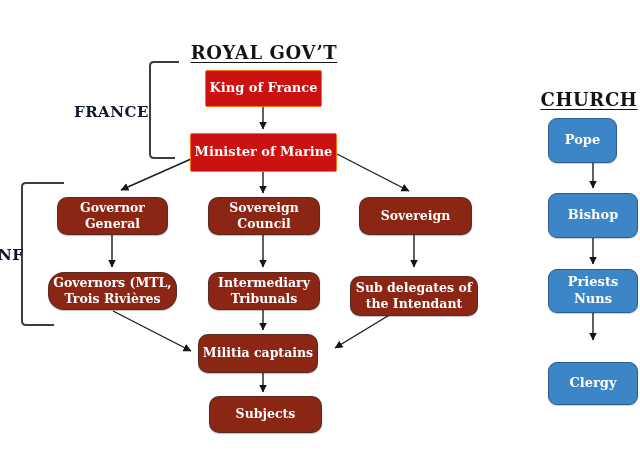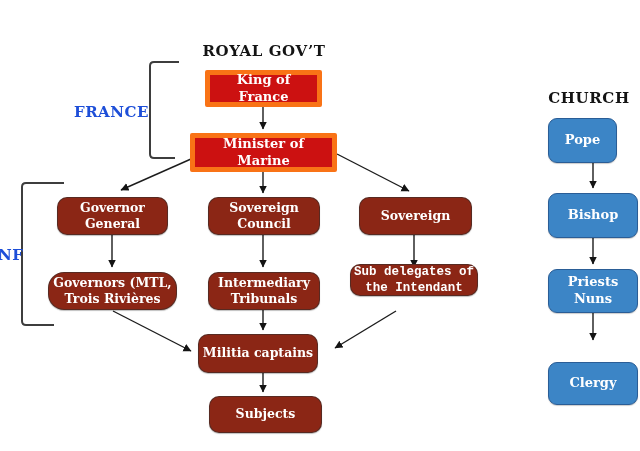--- a/index.html
+++ b/index.html
@@ -6,37 +6,37 @@
   #stage{
     position:relative;width:640px;height:451px;background:#ffffff;overflow:hidden;
     font-family:"DejaVu Serif","Liberation Serif",serif;
   }
   .node{
     position:absolute;display:flex;align-items:center;justify-content:center;
     text-align:center;color:#ffffff;font-weight:bold;white-space:pre-line;
     line-height:1.3;box-sizing:border-box;
   }
   .royal{
-    background:#cc1111;border:5px solid #f97316;border-radius:2px;font-size:13px;
+    background:#cc1111;border:1px solid #f97316;border-radius:2px;font-size:13px;
   }
   .colonial{
     background:#8b2615;border:1.5px solid rgba(45,45,45,0.55);border-radius:10px;
     font-size:12.5px;box-shadow:0 1px 1px rgba(0,0,0,0.25);
   }
   .church{
     background:#3c85c6;border:1.5px solid #2a5d96;border-radius:9px;font-size:13px;
     box-shadow:0 1px 1px rgba(0,0,0,0.2);
   }
   .heading{
-    position:absolute;font-weight:bold;color:#141414;font-size:15px;
-    letter-spacing:0.6px;text-underline-offset:3px;
+    position:absolute;font-weight:bold;color:#141414;font-size:18px;
+    letter-spacing:0.6px;text-decoration:underline;text-underline-offset:3px;
     transform:translateX(-50%);white-space:nowrap;
   }
   .side-label{
-    position:absolute;font-weight:bold;color:#1d4ed8;font-size:15px;
+    position:absolute;font-weight:bold;color:#0f172a;font-size:15px;
     letter-spacing:0.5px;white-space:nowrap;
   }
   svg.lines{position:absolute;left:0;top:0;pointer-events:none;}
 </style>
 </head>
 <body>
 
 <div id="stage">
 
   <svg class="lines" width="640" height="451" viewBox="0 0 640 451">
@@ -77,21 +77,21 @@
 
   <div class="node colonial" style="left:57px;top:197px;width:111px;height:38px;">Governor
 General</div>
   <div class="node colonial" style="left:208px;top:197px;width:112px;height:38px;">Sovereign
 Council</div>
   <div class="node colonial" style="left:359px;top:197px;width:113px;height:38px;">Sovereign</div>
   <div class="node colonial" style="left:48px;top:272px;width:129px;height:38px;border-radius:16px;">Governors (MTL,
 Trois Rivières</div>
   <div class="node colonial" style="left:208px;top:272px;width:112px;height:38px;">Intermediary
 Tribunals</div>
-  <div class="node colonial" style="left:350px;top:264px;width:128px;height:32px;font-family:Liberation Mono, monospace;">Sub delegates of
+  <div class="node colonial" style="left:350px;top:276px;width:128px;height:40px;">Sub delegates of
 the Intendant</div>
   <div class="node colonial" style="left:198px;top:334px;width:120px;height:39px;">Militia captains</div>
   <div class="node colonial" style="left:209px;top:396px;width:113px;height:37px;">Subjects</div>
 
   <div class="node church" style="left:548px;top:118px;width:69px;height:45px;">Pope</div>
   <div class="node church" style="left:548px;top:269px;width:90px;height:44px;">Priests
 Nuns</div>
   <div class="node church" style="left:548px;top:193px;width:90px;height:45px;">Bishop</div>
   <div class="node church" style="left:548px;top:345px;width:90px;height:43px;margin-top:17px;">Clergy</div>
 

